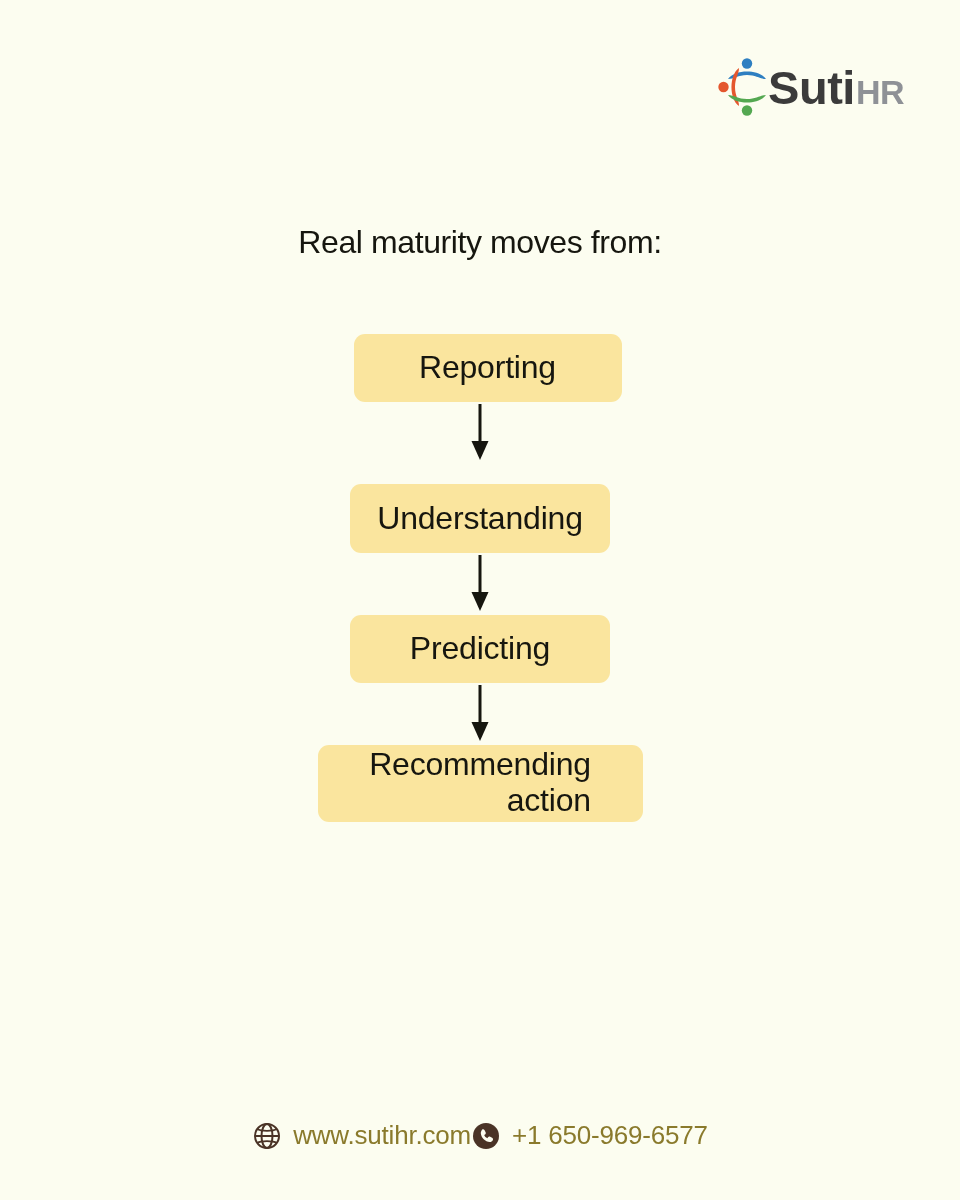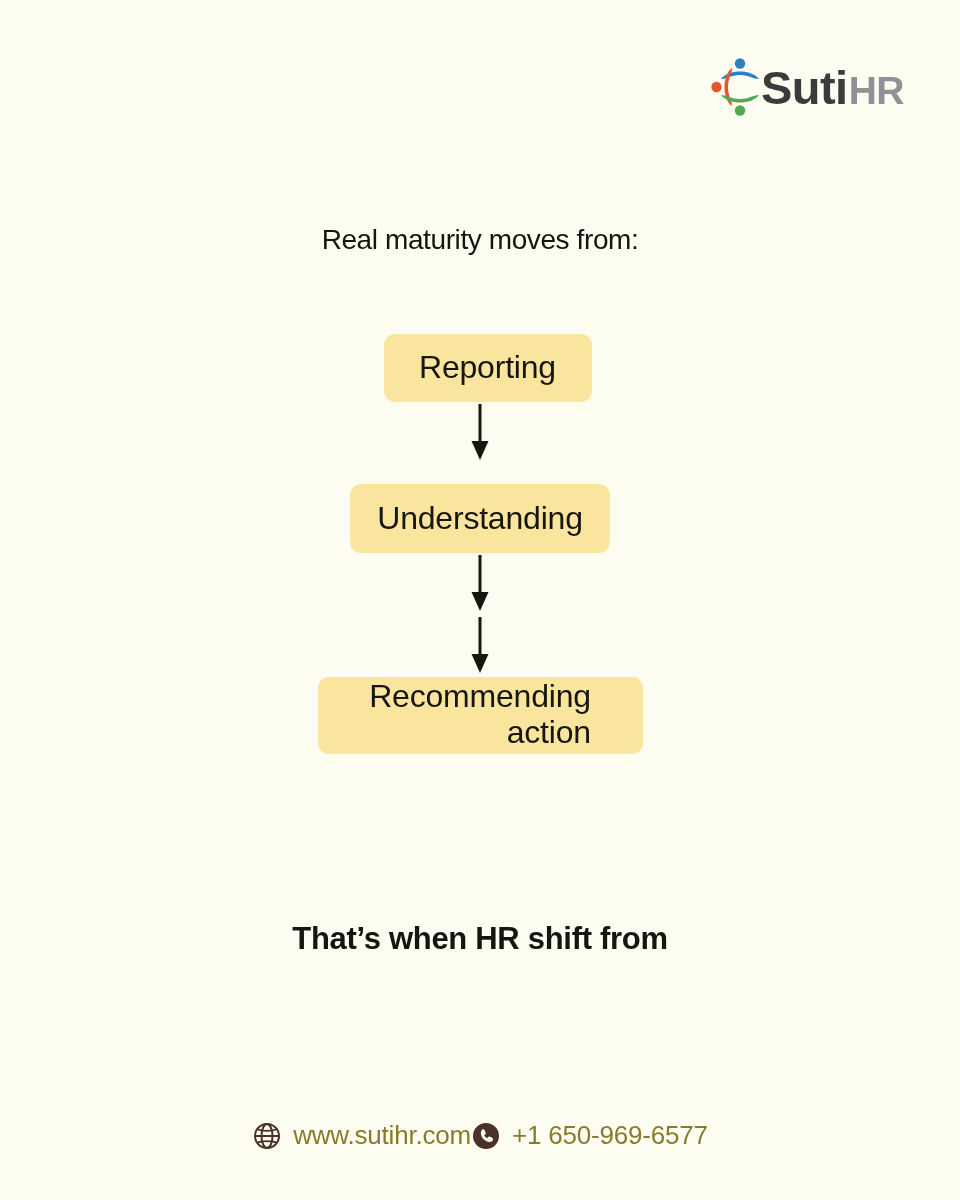--- a/index.html
+++ b/index.html
@@ -46,32 +46,32 @@
     align-items: baseline;
     position: relative;
     z-index: 3;
     justify-content: flex-end;
   }
   .logo-suti {
     color: #3B3B3B;
   }
   .logo-hr {
     color: #8E9196;
-    font-size: 39px;
+    font-size: 34px;
     margin-left: 1px;
   }
 
   
   .headline {
     position: absolute;
     top: 224px;
     left: 0;
     width: 960px;
     text-align: center;
-    font-size: 28px;
+    font-size: 32px;
     color: #16160F;
     letter-spacing: -0.4px;
   }
 
   
   .flow {
     position: absolute;
     top: 334px;
     left: 0;
     width: 960px;
@@ -85,21 +85,21 @@
     color: #16160F;
     display: flex;
     align-items: center;
     justify-content: center;
     text-align: center;
     font-size: 32px;
     letter-spacing: -0.2px;
     line-height: 1.12;
     box-sizing: border-box;
   }
-  .flow-box.b1 { width: 208px; height: 68px; margin-left: 15px; }
+  .flow-box.b1 { width: 268px; height: 68px; margin-left: 15px; }
   .flow-box.b2 { width: 260px; height: 69px; margin-top: 20px; }
   .flow-box.b3 { width: 260px; height: 68px; }
   .flow-box.b4 { width: 325px; height: 77px; padding-bottom: 2px; text-align: right; }
 
   .flow-arrow {
     width: 30px;
     height: 62px;
     display: block;
   }
 
@@ -187,39 +187,42 @@
       <span>Understanding</span>
     </div>
 
     <span class="flow-arrow">
       <svg width="30" height="62" viewBox="0 0 30 62" aria-hidden="true">
         <line x1="15" y1="2" x2="15" y2="44" stroke="#16160F" stroke-width="3"></line>
         <polygon points="15,58 6.5,39 23.5,39" fill="#16160F"></polygon>
       </svg>
     </span>
 
+    <div class="flow-box b3">
+      <span>Predicting</span>
+    </div>
 
     <span class="flow-arrow">
       <svg width="30" height="62" viewBox="0 0 30 62" aria-hidden="true">
         <line x1="15" y1="2" x2="15" y2="44" stroke="#16160F" stroke-width="3"></line>
         <polygon points="15,58 6.5,39 23.5,39" fill="#16160F"></polygon>
       </svg>
     </span>
 
     <div class="flow-box b4">
       <span>
         <span>Recommending</span><br>
         <span>action</span>
       </span>
     </div>
 
   </div>
 
   <div class="tagline">
-    <span>That’s when HR shift from</span><br>
+    <br>
   </div>
 
   <div class="footer">
 
     <div class="footer-item">
       <span class="globe-icon">
         <svg width="30" height="30" viewBox="0 0 30 30" aria-hidden="true">
           <circle cx="15" cy="15" r="12" fill="none" stroke="#4A3326" stroke-width="2"></circle>
           <ellipse cx="15" cy="15" rx="5.5" ry="12" fill="none" stroke="#4A3326" stroke-width="2"></ellipse>
           <line x1="3" y1="15" x2="27" y2="15" stroke="#4A3326" stroke-width="2"></line>

